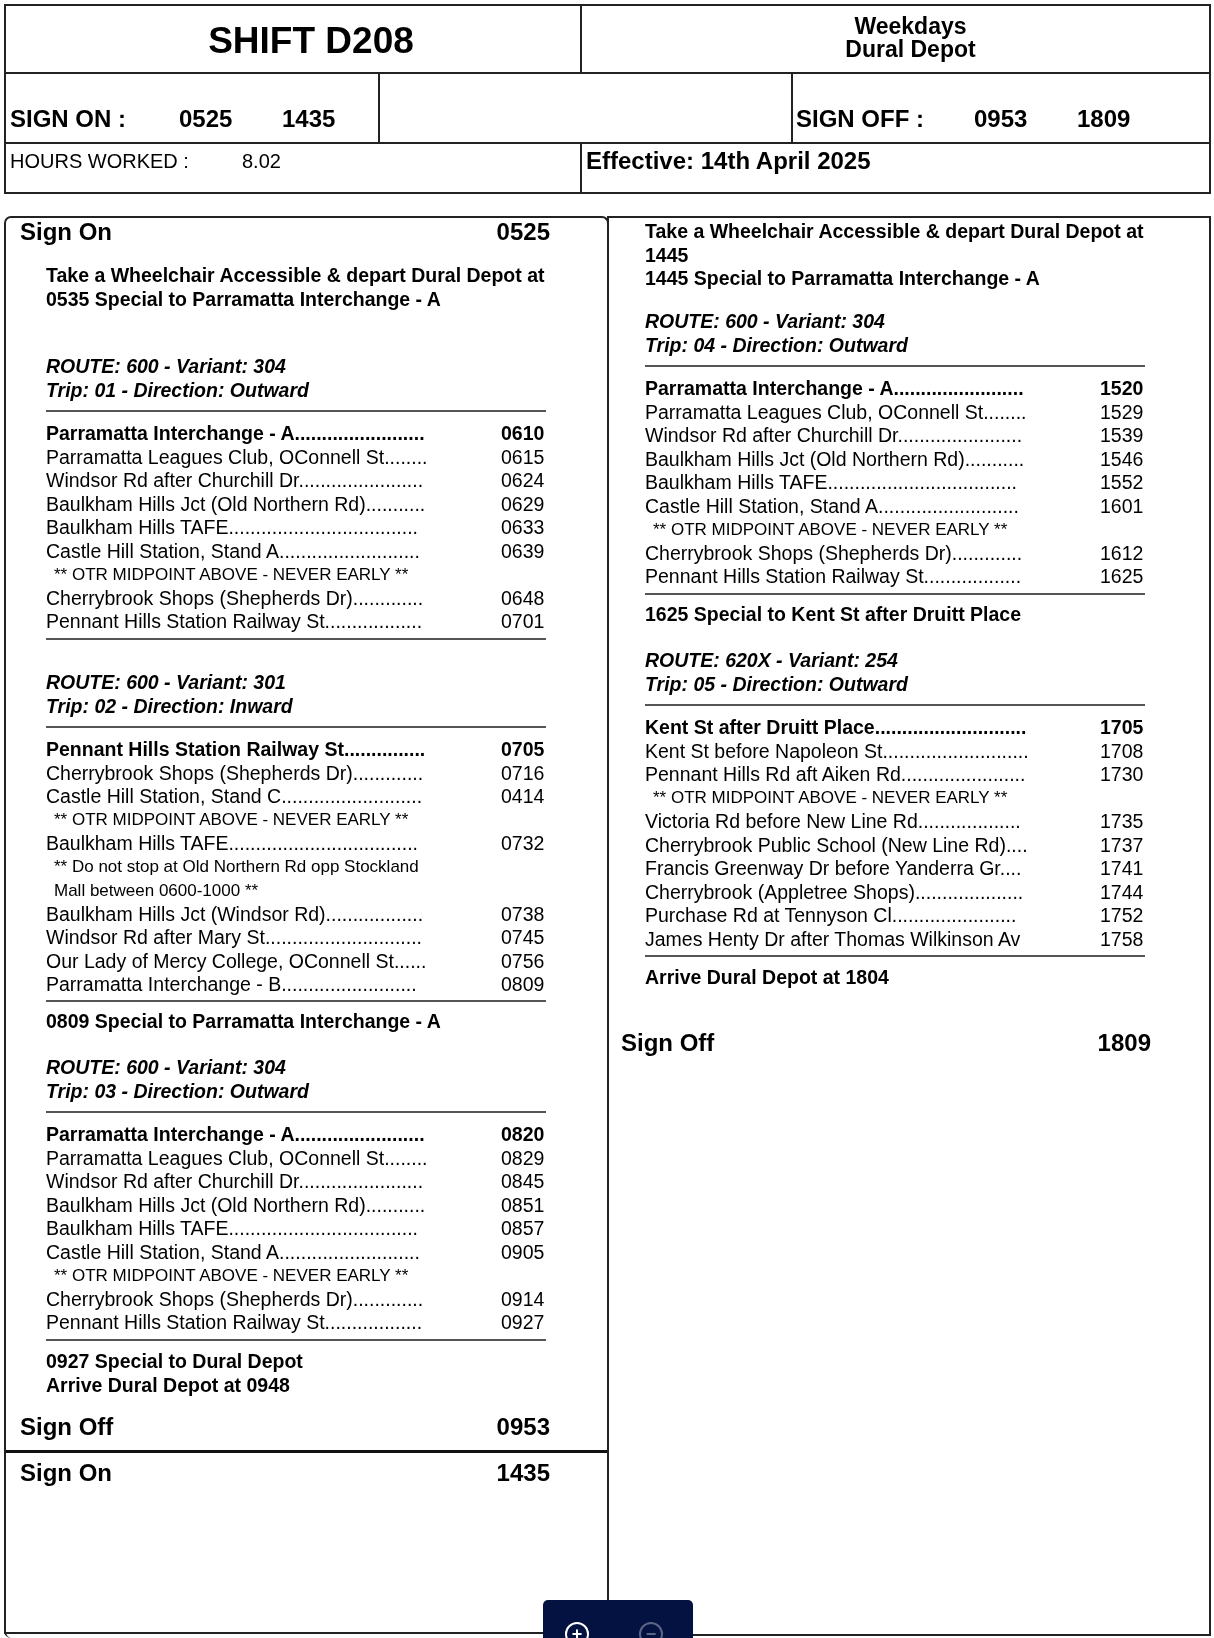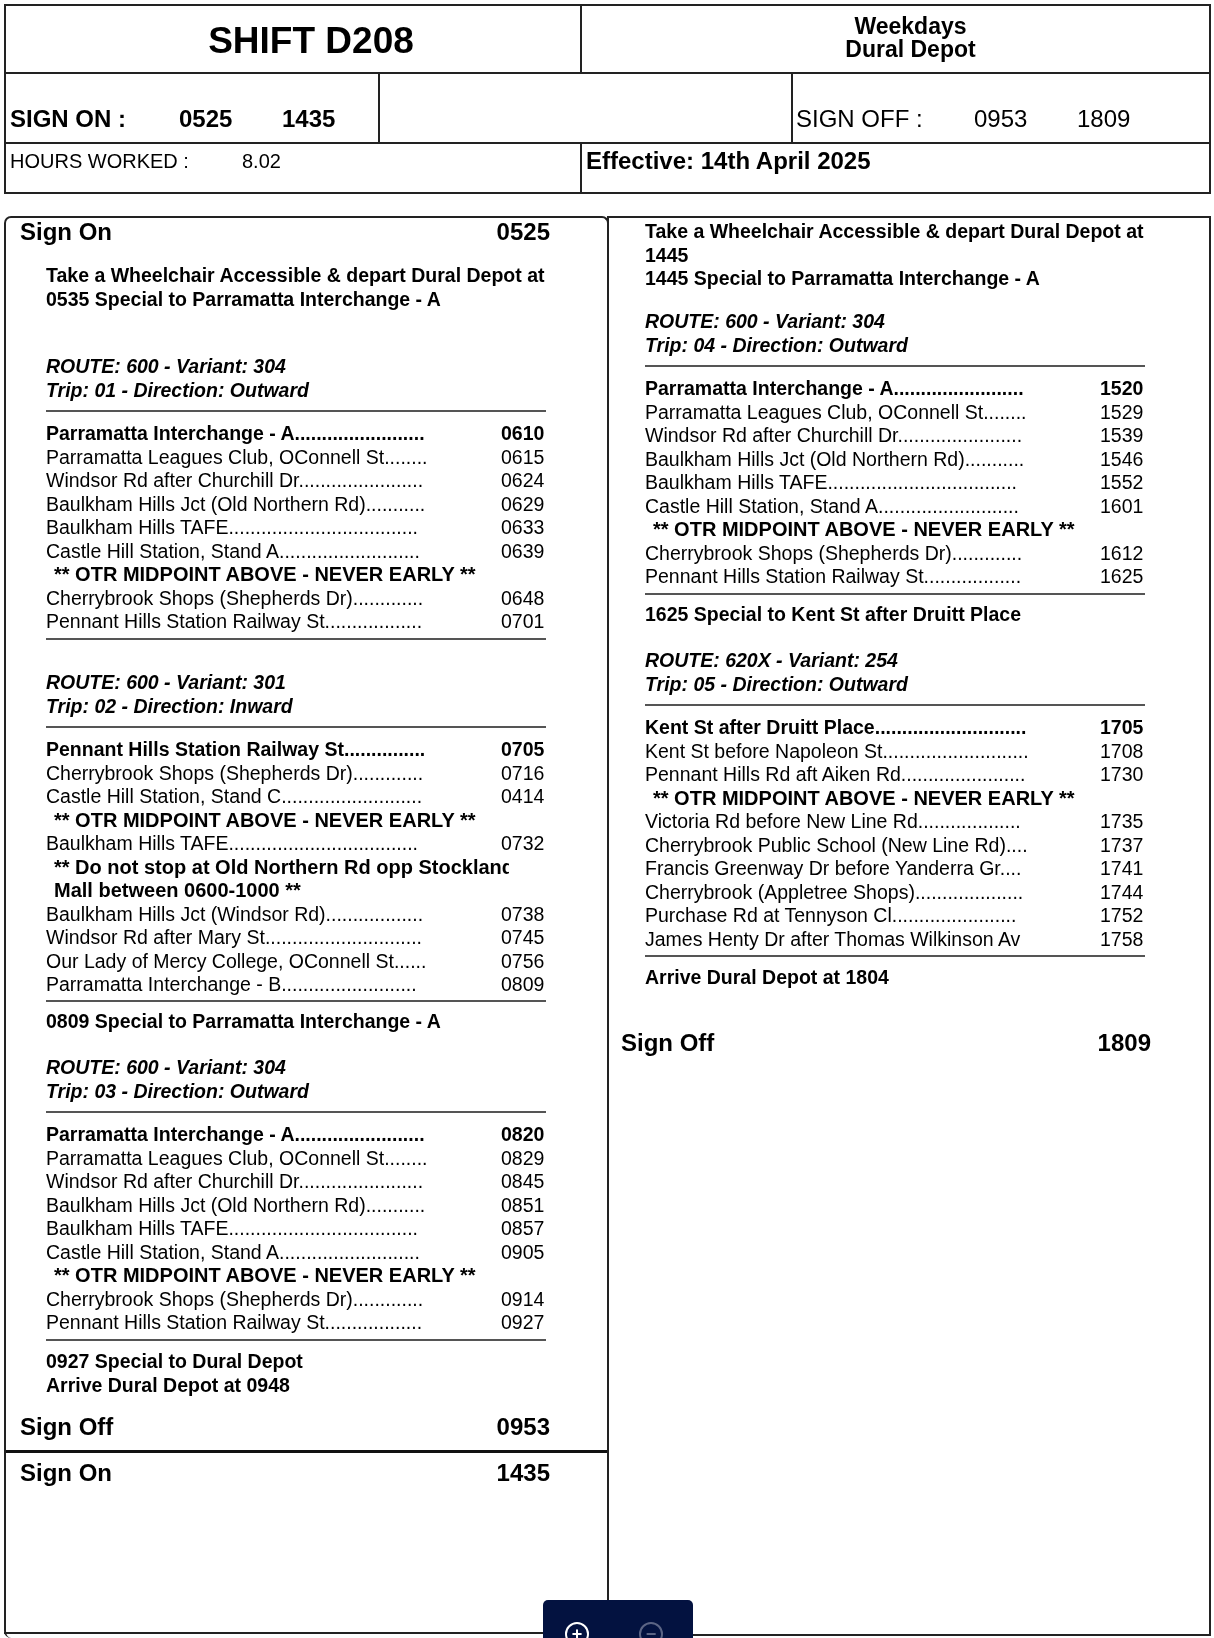--- a/index.html
+++ b/index.html
@@ -6,41 +6,41 @@
   html, body { width: 1214px; height: 1638px; background: #ffffff; overflow: hidden; }
   body { position: relative; font-family: "Liberation Sans", sans-serif; color: #000; }
 
   
   .hdr { position: absolute; left: 4px; top: 4px; width: 1207px; height: 190px; border: 2px solid #222; }
   .hdr .cell { position: absolute; }
   .hl { background: #222; position: absolute; }
   .shift-title { left: 0; top: 0; width: 604px; height: 70px; display: flex; align-items: center; justify-content: center; font-weight: bold; font-size: 37px; padding-left: 6px; }
   .depot { left: 604px; top: 0; width: 601px; height: 70px; text-align: center; font-weight: bold; font-size: 23px; line-height: 23px; padding-top: 9px; }
   .signon-row { left: 0; top: 72px; width: 392px; height: 68px; font-weight: bold; font-size: 24px; }
-  .signoff-row { left: 826px; top: 72px; width: 380px; height: 68px; font-weight: normal; font-size: 24px; }
+  .signoff-row { left: 826px; top: 72px; width: 380px; height: 68px; font-weight: bold; font-size: 24px; }
   .row-lbl { position: absolute; top: 27px; }
   .hours-row { left: 0; top: 142px; width: 604px; height: 44px; font-weight: normal; font-size: 20px; }
   .eff-row { left: 604px; top: 142px; width: 601px; height: 44px; font-weight: bold; font-size: 24px; }
 
   
   .col { position: absolute; border: 2px solid #222; }
   .col-left { left: 4px; top: 216px; width: 605px; height: 1422px; border-bottom: none; border-radius: 7px; }
   .col-right { left: 607px; top: 216px; width: 604px; height: 1420px; }
   .col-left-bottom { position: absolute; left: 4px; top: 1632px; width: 605px; height: 2px; background: #222; }
 
   .big-line { position: absolute; left: 14px; width: 530px; font-weight: bold; font-size: 24px; display: flex; justify-content: space-between; }
   .instr { position: absolute; left: 40px; width: 560px; font-weight: bold; font-size: 19.5px; line-height: 23.5px; }
   .route { position: absolute; left: 40px; width: 520px; font-weight: bold; font-style: italic; font-size: 19.5px; line-height: 23.5px; }
   .rule { position: absolute; left: 40px; width: 500px; height: 2px; background: #555; }
   .stops { position: absolute; left: 40px; width: 520px; }
   .stop { display: flex; height: 23.5px; align-items: center; font-size: 19.5px; }
   .stop .nm { width: 455px; white-space: nowrap; overflow: hidden; }
   .stop .tm { width: 50px; }
   .stop.bold { font-weight: bold; }
-  .stop.note { font-weight: bold; font-size: 20px; padding-left: 8px; }
+  .stop.note { font-weight: normal; font-size: 17px; padding-left: 8px; }
 
   .sep-thick { position: absolute; left: 0; width: 601px; height: 3px; background: #111; }
 
   
   .zoom-ctl { position: absolute; left: 543px; top: 1600px; width: 150px; height: 44px; background: #031240; border-radius: 5px 5px 0 0; }
   .zbtn { position: absolute; top: 22px; width: 24px; height: 24px; border-radius: 50%; display: flex; align-items: center; justify-content: center; font-size: 18px; font-weight: bold; line-height: 1; }
   .zin { left: 22px; border: 2px solid #ffffff; color: #ffffff; }
   .zout { left: 96px; border: 2px solid #5c6585; color: #5c6585; }
 </style>
 </head>

